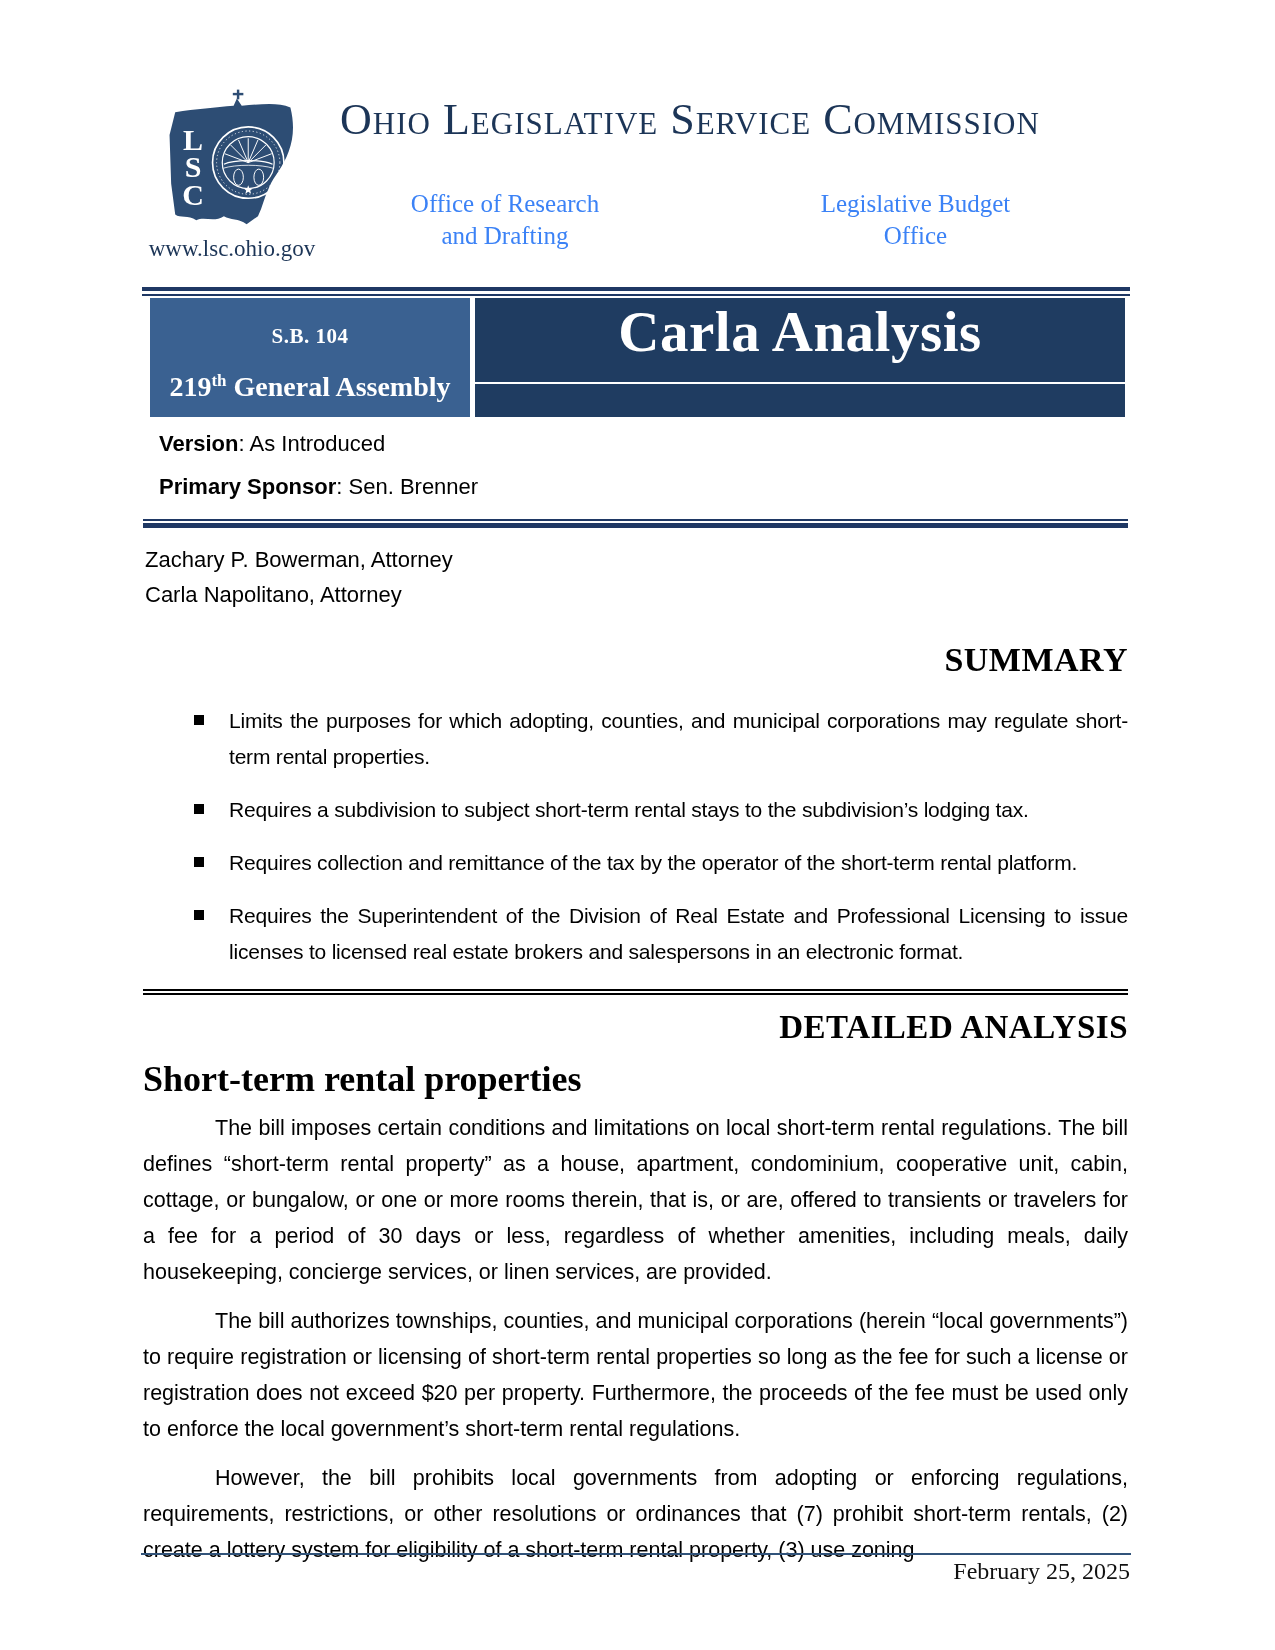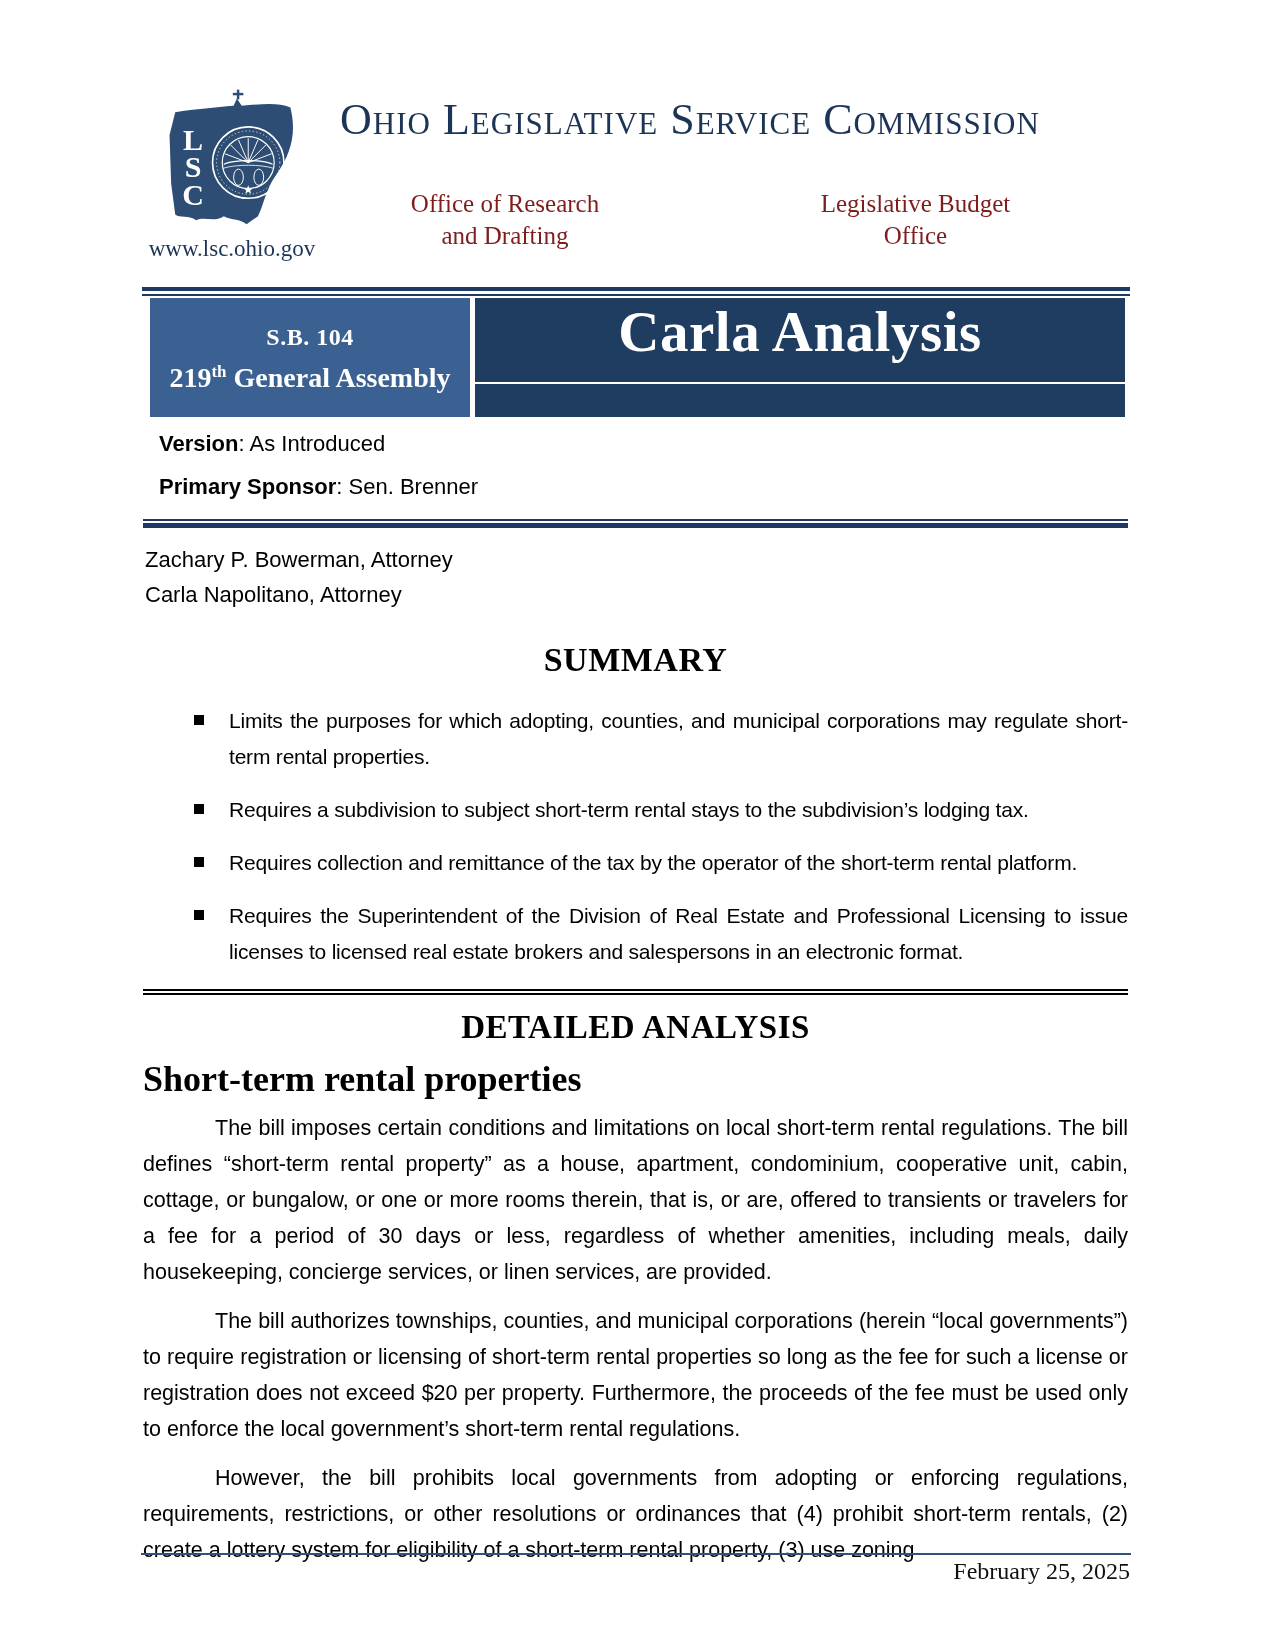--- a/index.html
+++ b/index.html
@@ -11,58 +11,58 @@
   .logo { position:absolute; left:146px; top:88px; width:172px; text-align:center; }
   .logo svg { width:168px; height:146px; display:block; margin:0 auto; }
   .logo-site { font-family:"Liberation Serif", serif; font-size:23px; color:#1C3557; margin-top:2px; }
   .org-title {
     position:absolute; left:330px; top:94px; width:720px; text-align:center;
     font-family:"Liberation Serif", serif; font-variant:small-caps;
     font-size:44px; color:#1C3557; letter-spacing:1px; font-weight:500;
   }
   .office {
     position:absolute; top:188px; text-align:center; white-space:pre-line;
-    font-family:"Liberation Serif", serif; font-size:25px; line-height:32px; color:#7f1d1d;
+    font-family:"Liberation Serif", serif; font-size:25px; line-height:32px; color:#3b82f6;
   }
   .office-left  { left:385px; width:240px; }
   .office-right { left:793px; width:245px; }
 
   
   .rule-banner-top {
     position:absolute; left:142px; top:287px; width:988px;
     height:3px; border-top:4px solid #1F3864; border-bottom:2px solid #1F3864;
     background:#fff;
   }
   .banner { position:absolute; left:150px; top:298px; width:975px; height:119px; display:flex; gap:5px; }
   .banner-left {
     width:320px; background:#3A6191; color:#fff; box-sizing:border-box;
     font-family:"Liberation Serif", serif; font-weight:bold; text-align:center; padding-top:26px;
   }
-  .bill-no  { font-size:24px; letter-spacing:0.5px; margin-bottom:11px; }
+  .bill-no  { font-size:21px; letter-spacing:0.5px; margin-bottom:22px; }
   .assembly { font-size:28px; }
   .assembly sup { font-size:17px; }
   .banner-right {
     flex:1; background:#1F3C61; position:relative; color:#fff; text-align:center;
     font-family:"Liberation Serif", serif; font-weight:bold;
   }
   .banner-title { font-size:57px; margin-top:1px; letter-spacing:0.5px; }
   .banner-right-divider { position:absolute; left:0; right:0; top:84px; height:2px; background:#ffffff; }
 
   
   .doc-body { position:absolute; left:143px; top:431px; width:985px; }
   .meta-line { font-size:22px; margin:0 0 17px 16px; }
   .meta-line .b { font-weight:bold; }
   .rule-navy {
     margin:19px 0 15px 0; height:2px; background:#fff;
     border-top:2px solid #1F3864; border-bottom:5px solid #1F3864;
   }
   .attorneys p { font-size:22px; line-height:33px; margin:2px; }
 
   h2.summary-h, h2.analysis-h {
-    font-family:"Liberation Serif", serif; text-align:center; font-weight:bold;
+    font-family:"Liberation Serif", serif; text-align:right; font-weight:bold;
     letter-spacing:0.5px; color:#000;
   }
   h2.summary-h  { font-size:34px; margin:30px 0 24px 0; }
   .bullet-item  { position:relative; padding-left:86px; margin:0 0 17px 0; }
   .bullet-marker{ position:absolute; left:51px; top:12px; width:10px; height:10px; background:#000; }
   .bullet-text  { font-size:21px; line-height:36px; text-align:justify; letter-spacing:-0.2px; }
 
   .rule-black { margin:19px 0 10px 0; height:2px; border-top:2px solid #000; border-bottom:2px solid #000; background:#fff; }
   h2.analysis-h { font-size:33px; margin:14px 0 8px 0; }
   h3.sub-h {
@@ -179,19 +179,19 @@
       </div>
     </div>
 
     <div class="rule-black"></div>
 
     <h2 class="analysis-h">DETAILED ANALYSIS</h2>
     <h3 class="sub-h">Short-term rental properties</h3>
 
     <p class="body-p">The bill imposes certain conditions and limitations on local short-term rental regulations. The bill defines “short-term rental property” as a house, apartment, condominium, cooperative unit, cabin, cottage, or bungalow, or one or more rooms therein, that is, or are, offered to transients or travelers for a fee for a period of 30 days or less, regardless of whether amenities, including meals, daily housekeeping, concierge services, or linen services, are provided.</p>
     <p class="body-p">The bill authorizes townships, counties, and municipal corporations (herein “local governments”) to require registration or licensing of short-term rental properties so long as the fee for such a license or registration does not exceed $20 per property. Furthermore, the proceeds of the fee must be used only to enforce the local government’s short-term rental regulations.</p>
-    <p class="body-p">However, the bill prohibits local governments from adopting or enforcing regulations, requirements, restrictions, or other resolutions or ordinances that (4) prohibit short-term rentals, (2) create a lottery system for eligibility of a short-term rental property, (3) use zoning</p>
+    <p class="body-p">However, the bill prohibits local governments from adopting or enforcing regulations, requirements, restrictions, or other resolutions or ordinances that (7) prohibit short-term rentals, (2) create a lottery system for eligibility of a short-term rental property, (3) use zoning</p>
   </div>
 
   <div class="footer-rule"></div>
   <div class="footer-date">February 25, 2025</div>
 
 </div>
 
 </body></html>

